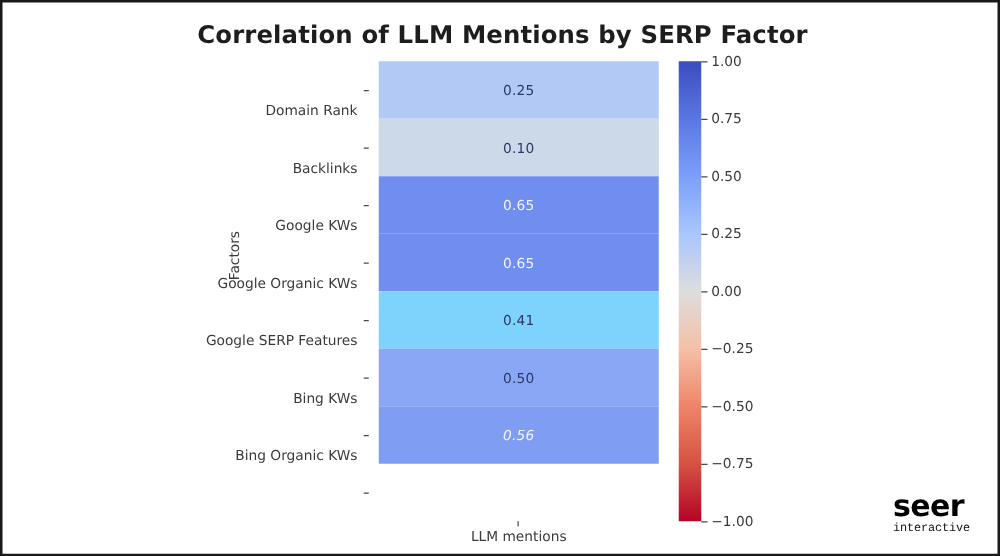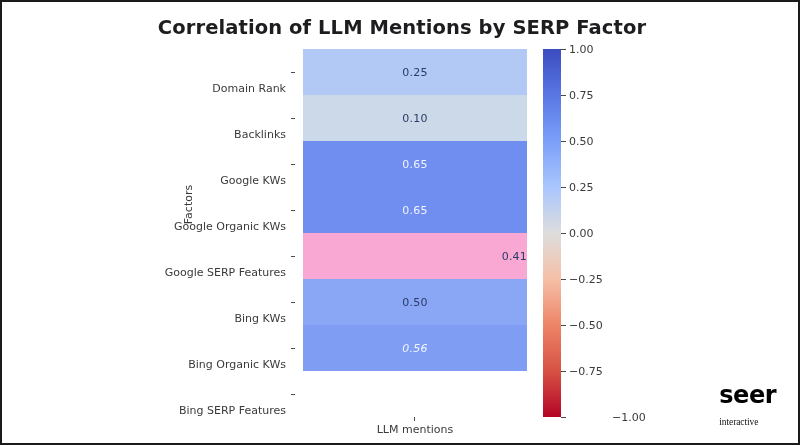--- a/index.html
+++ b/index.html
@@ -158,25 +158,25 @@
     line-height: 1;
   }
   #logo-word {
     font-family: "DejaVu Sans", sans-serif;
     font-size: 24px;
     font-weight: bold;
     color: #000000;
     letter-spacing: -0.5px;
   }
   #logo-sub {
-    font-family: Liberation Serif, serif;
+    font-family: Liberation Mono, monospace;
     font-size: 9.5px;
     color: #111111;
     letter-spacing: -0.1px;
-    margin-top: 11px;
+    margin-top: 1px;
   }
 </style>
 </head>
 <body>
 
 <div id="page">
 
   <div id="chart-title">Correlation of LLM Mentions by SERP Factor</div>
 
   <div id="y-axis-title">Factors</div>
@@ -203,40 +203,37 @@
       </div>
       <span class="y-tick-mark" style="top: 207px;"></span>
       <div class="y-tick">
         <span>Bing KWs</span>
       </div>
       <span class="y-tick-mark" style="top: 253px;"></span>
       <div class="y-tick">
         <span>Bing Organic KWs</span>
       </div>
       <span class="y-tick-mark" style="top: 299px;"></span>
-      <div class="y-tick">
-        <span>Bing SERP Features</span>
-      </div>
       <span class="y-tick-mark" style="top: 345px;"></span>
     </div>
 
   <div id="plot-area">
       <div class="heat-row" style="background: rgb(179, 201, 245);">
         <span class="cell-value" style="color: rgb(43, 58, 103);">0.25</span>
       </div>
       <div class="heat-row" style="background: rgb(204, 217, 232);">
         <span class="cell-value" style="color: rgb(43, 58, 103);">0.10</span>
       </div>
       <div class="heat-row" style="background: rgb(111, 142, 240);">
         <span class="cell-value" style="color: rgb(242, 244, 255);">0.65</span>
       </div>
       <div class="heat-row" style="background: rgb(111, 142, 240);">
         <span class="cell-value" style="color: rgb(242, 244, 255);">0.65</span>
       </div>
-      <div class="heat-row" style="background: #f9a8d4; justify-content: flex-end;">
+      <div class="heat-row" style="background: #7dd3fc;">
         <span class="cell-value" style="color: rgb(43, 58, 103);">0.41</span>
       </div>
       <div class="heat-row" style="background: rgb(138, 167, 246);">
         <span class="cell-value" style="color: rgb(43, 58, 103);">0.50</span>
       </div>
       <div class="heat-row" style="background: rgb(126, 157, 243);">
         <span class="cell-value" style="color: rgb(242, 244, 255); font-style: italic;">0.56</span>
       </div>
     </div>
 
@@ -255,21 +252,21 @@
       <div class="cb-label" style="top: 185px;">0.25</div>
       <div class="cb-tick" style="top: 231px;"></div>
       <div class="cb-label" style="top: 231px;">0.00</div>
       <div class="cb-tick" style="top: 277px;"></div>
       <div class="cb-label" style="top: 277px;">−0.25</div>
       <div class="cb-tick" style="top: 323px;"></div>
       <div class="cb-label" style="top: 323px;">−0.50</div>
       <div class="cb-tick" style="top: 369px;"></div>
       <div class="cb-label" style="top: 369px;">−0.75</div>
       <div class="cb-tick" style="top: 415px;"></div>
-      <div class="cb-label" style="top: 415px; margin-left: 43px;">−1.00</div>
+      <div class="cb-label" style="top: 415px;">−1.00</div>
     </div>
 
   <div id="logo">
     <div id="logo-word">seer</div>
     <div id="logo-sub">interactive</div>
   </div>
 
 </div>
 
 </body></html>

